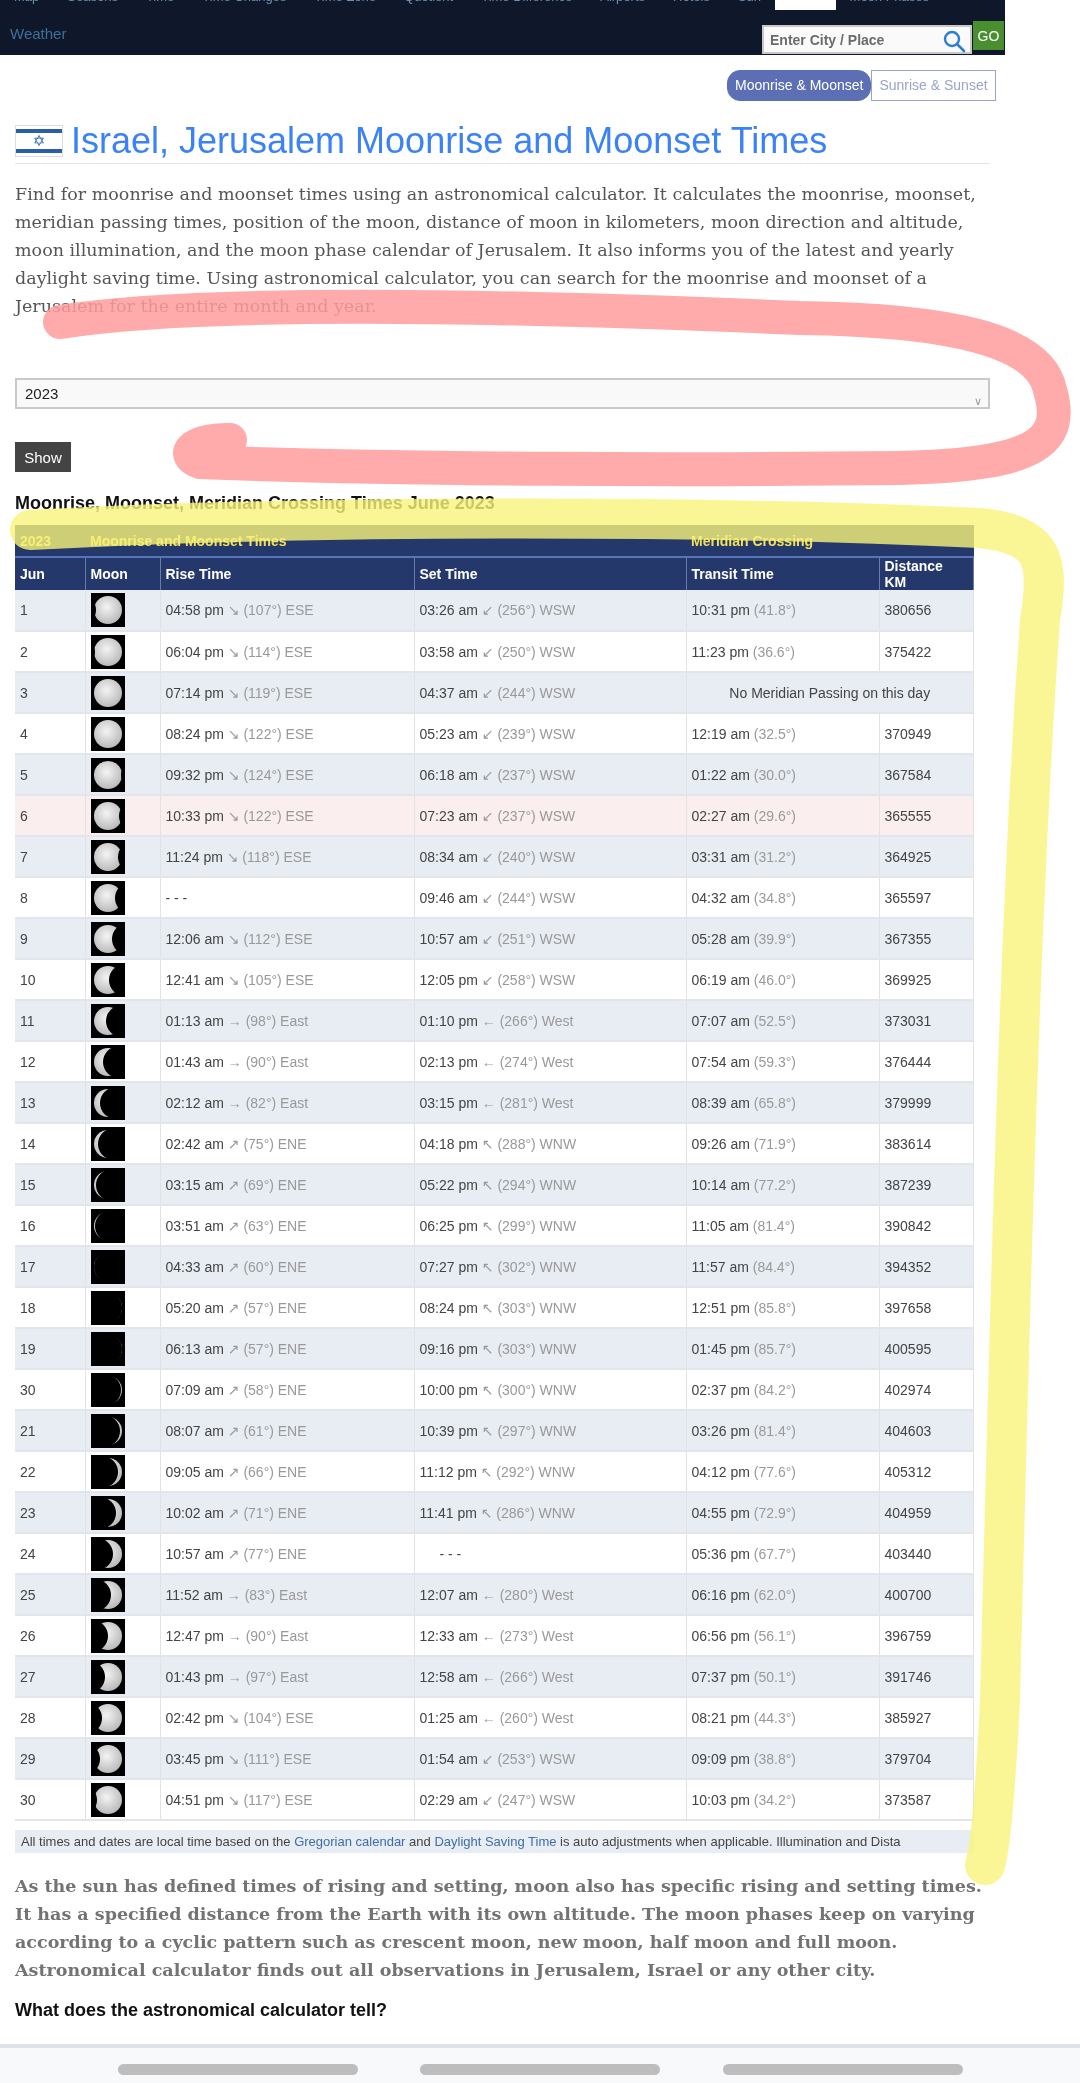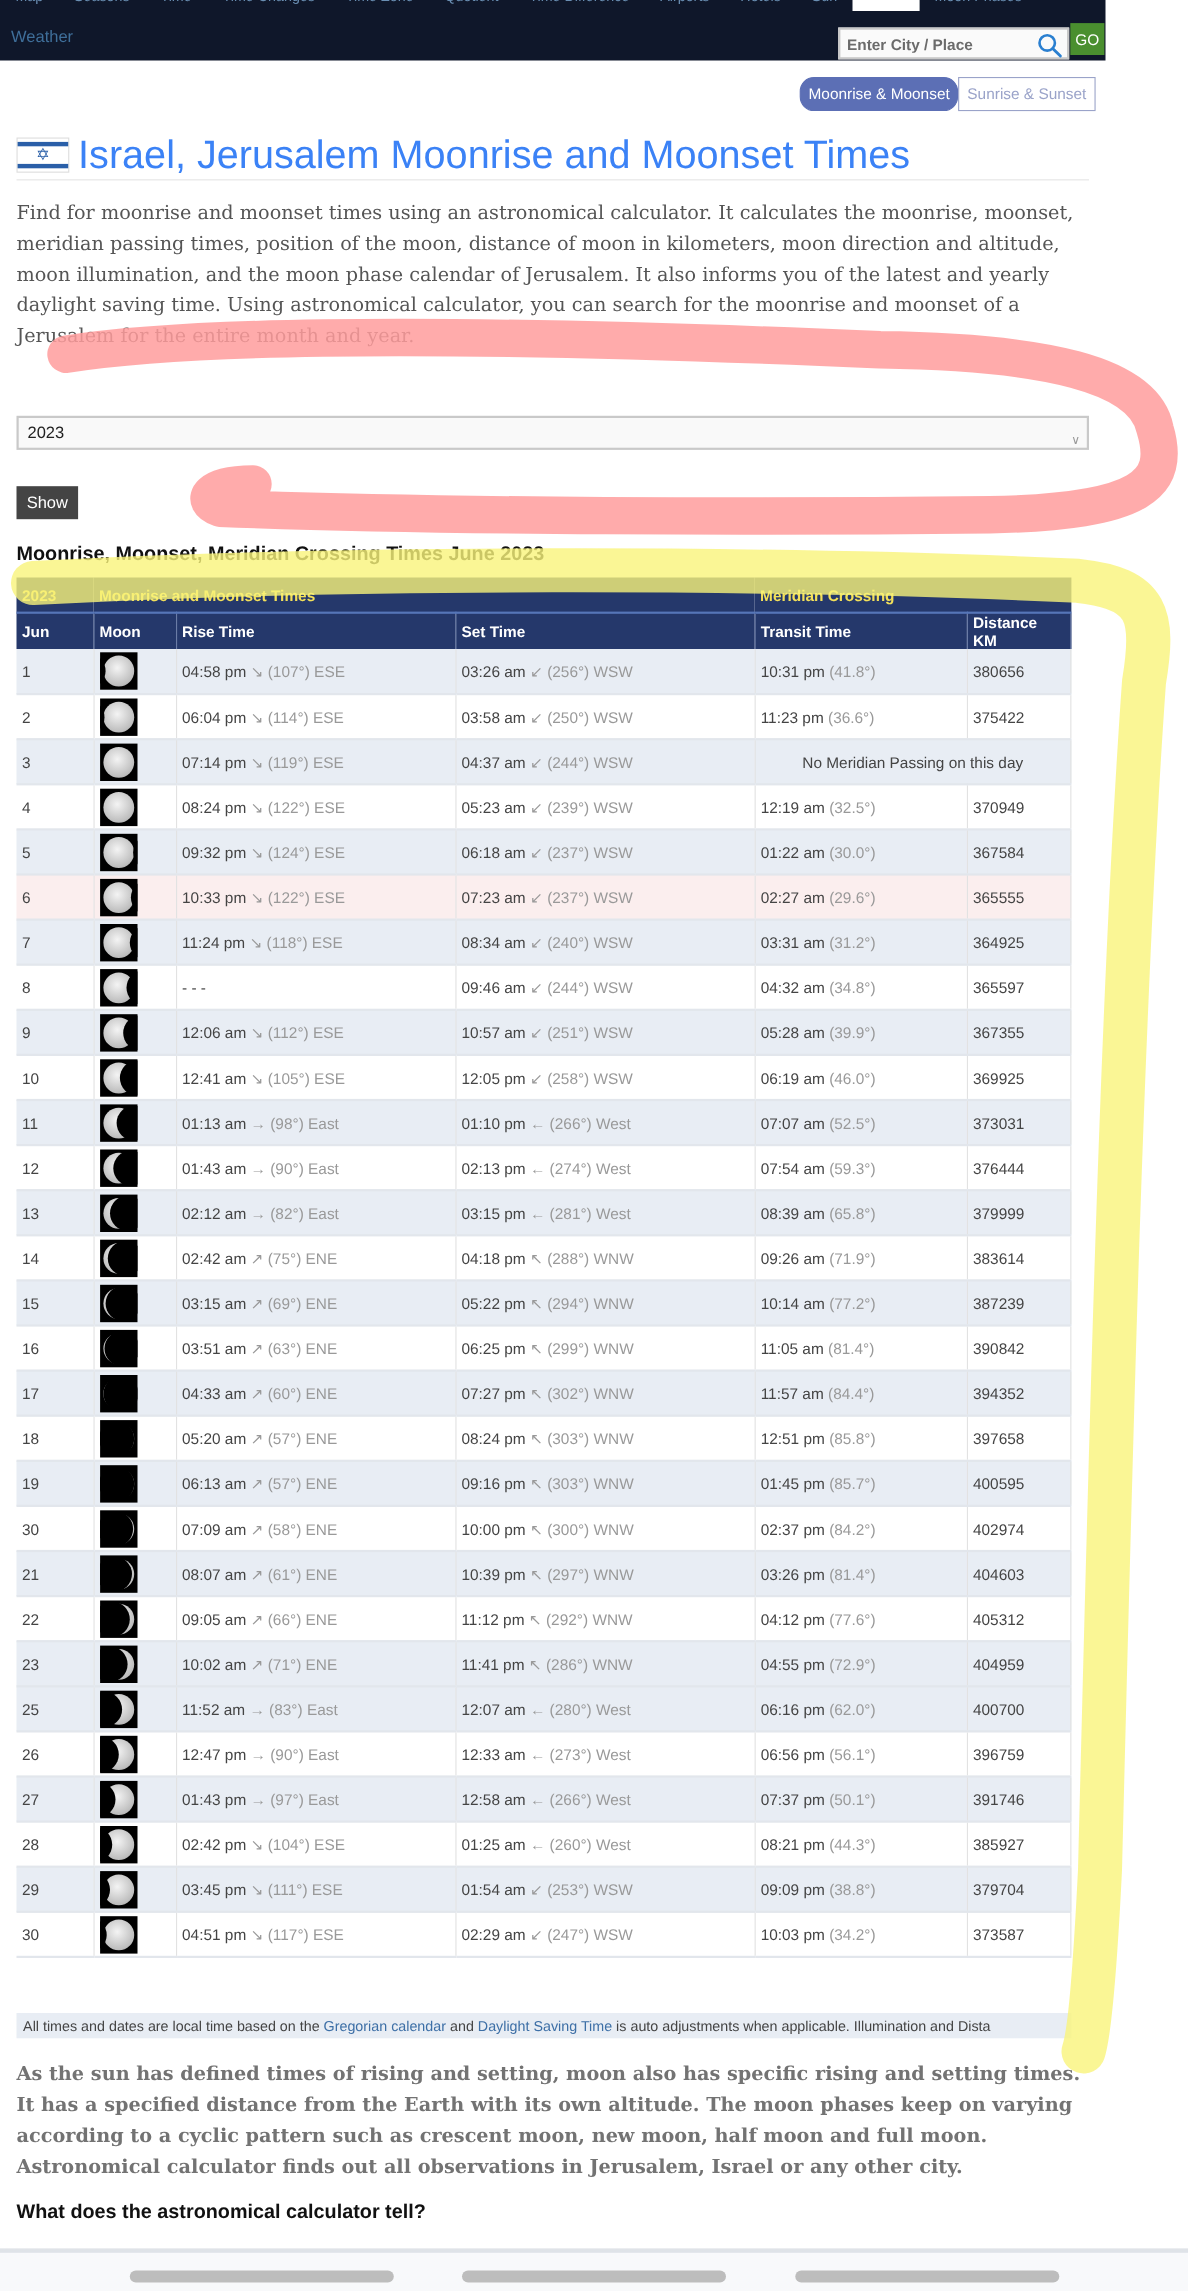--- a/index.html
+++ b/index.html
@@ -430,20 +430,33 @@
           <span class="moon-img">
             <span class="moon-disc"></span>
             <span class="moon-shadow" style="left:-7px"></span>
           </span>
         </td>
         <td class="c-rise"><span class="time">10:02 am</span> <span class="muted">↗</span> <span class="muted">(71°) ENE</span></td>
         <td class="c-set"><span class="time">11:41 pm</span> <span class="muted">↖</span> <span class="muted">(286°) WNW</span></td>
         <td class="c-transit"><span class="time">04:55 pm</span> <span class="muted">(72.9°)</span></td>
         <td>404959</td>
       </tr>
+      <tr class="even">
+        <td class="c-day">24</td>
+        <td class="c-moon">
+          <span class="moon-img">
+            <span class="moon-disc"></span>
+            <span class="moon-shadow" style="left:-10px"></span>
+          </span>
+        </td>
+        <td class="c-rise"><span class="time">10:57 am</span> <span class="muted">↗</span> <span class="muted">(77°) ENE</span></td>
+        <td class="c-set empty" style="padding-left:25px">- - -</td>
+        <td class="c-transit"><span class="time">05:36 pm</span> <span class="muted">(67.7°)</span></td>
+        <td>403440</td>
+      </tr>
       <tr class="odd">
         <td class="c-day">25</td>
         <td class="c-moon">
           <span class="moon-img">
             <span class="moon-disc"></span>
             <span class="moon-shadow" style="left:-12px"></span>
           </span>
         </td>
         <td class="c-rise"><span class="time">11:52 am</span> <span class="muted">→</span> <span class="muted">(83°) East</span></td>
         <td class="c-set"><span class="time">12:07 am</span> <span class="muted">←</span> <span class="muted">(280°) West</span></td>

